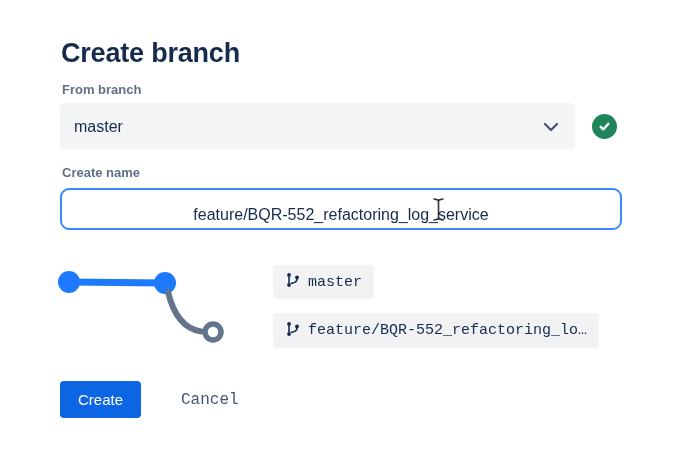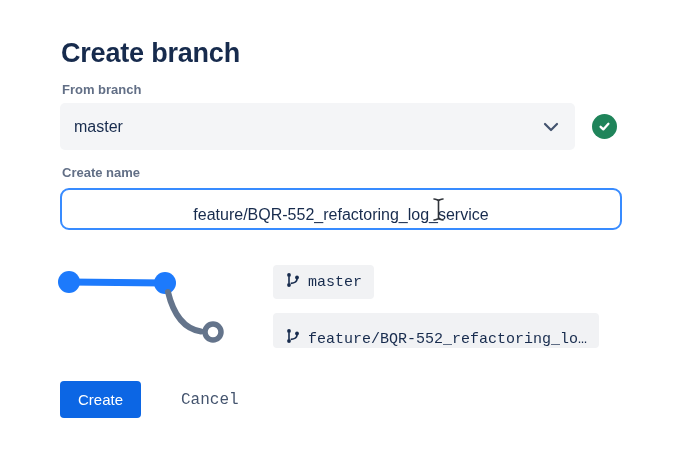--- a/index.html
+++ b/index.html
@@ -22,21 +22,21 @@
   .textbox .value{font-size:16px;color:#172B4D;white-space:nowrap;}
   .caret{display:inline-block;width:1.5px;height:20px;background:#172B4D;margin-left:1px;vertical-align:middle;}
 
   .ibeam{position:absolute;left:432px;top:197px;}
 
   .graph{position:absolute;left:55px;top:262px;width:180px;height:90px;}
 
   .chip{position:absolute;display:inline-flex;align-items:center;gap:7px;background:#F1F2F4;border-radius:4px;height:34px;padding:0 12px;box-sizing:border-box;}
   .chip .chip-text{font-family:"Liberation Mono","DejaVu Sans Mono",monospace;font-size:15px;color:#172B4D;white-space:nowrap;}
   .chip-master{left:273px;top:265px;}
-  .chip-feature{left:273px;top:313px;height:35px;align-items:flex-end;}
+  .chip-feature{left:273px;top:313px;height:35px;}
 
   .btn-create{position:absolute;left:60px;top:381px;height:37px;padding:12px 18px;background:#0C66E4;color:#ffffff;font-size:15px;font-weight:500;font-family:"Liberation Sans",sans-serif;border:none;border-radius:4px;cursor:pointer;display:flex;align-items:center;}
   .btn-cancel{position:absolute;left:175px;top:381px;height:37px;display:flex;align-items:center;background:none;border:none;padding:0 6px;font-size:16px;color:#44546E;font-family:Liberation Mono, monospace;cursor:pointer;}
 </style>
 </head>
 <body>
 
 <div class="stage">
 
   <h1 class="page-title">Create branch</h1>

